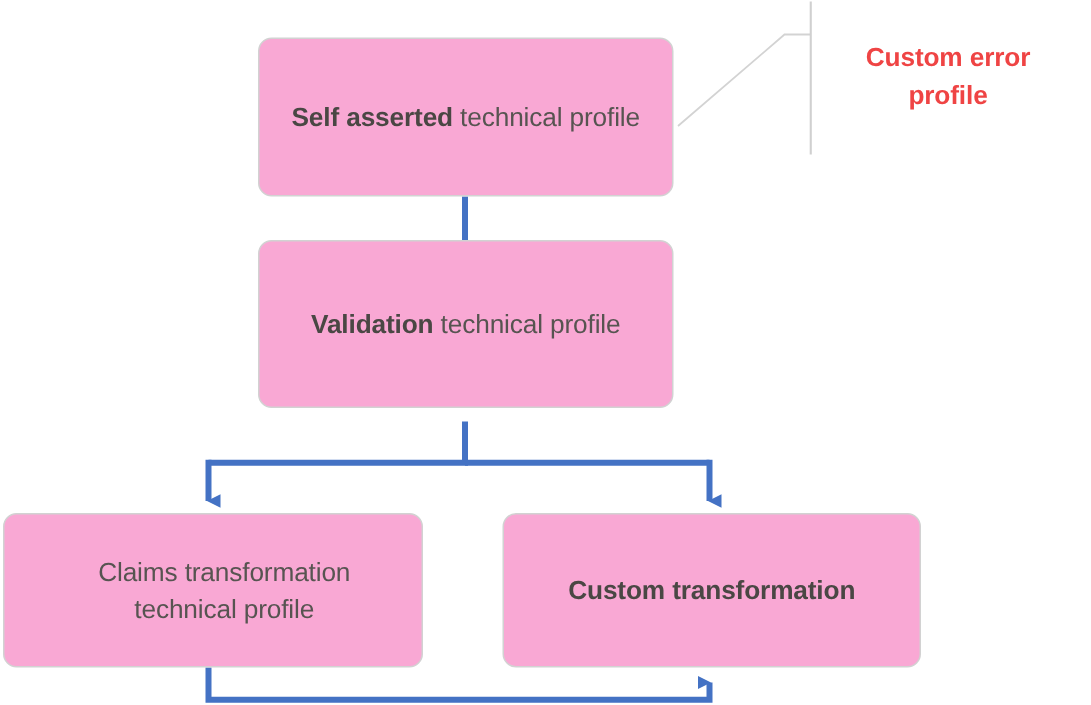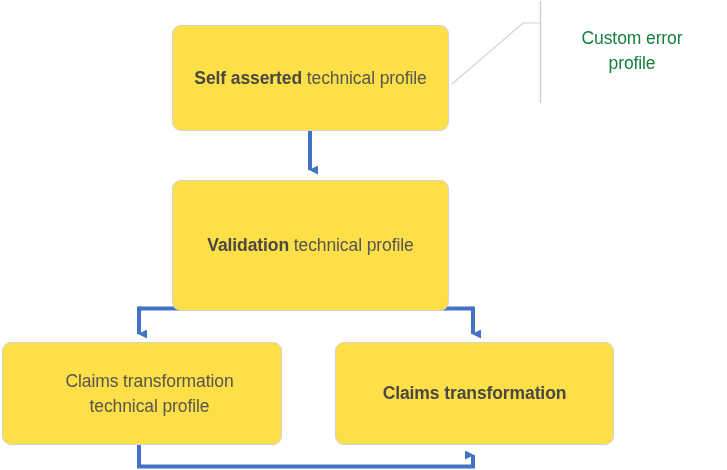--- a/index.html
+++ b/index.html
@@ -19,21 +19,21 @@
     position: absolute;
     left: 0;
     top: 0;
     width: 727px;
     height: 470px;
     pointer-events: none;
   }
   .node {
     position: absolute;
     box-sizing: border-box;
-    background: #fde047;
+    background: #f9a8d4;
     border: 1px solid #d2d2d2;
     border-radius: 9px;
     display: flex;
     align-items: center;
     justify-content: center;
     text-align: center;
     padding: 4px 14px;
   }
   .node-label {
     font-size: 17.5px;
@@ -42,23 +42,24 @@
     letter-spacing: -0.1px;
   }
   .node-label .b {
     font-weight: bold;
     color: #4a4744;
   }
   .callout-text {
     position: absolute;
     font-size: 17.5px;
     line-height: 1.45;
-    color: #15803d;
+    color: #ef4444;
     text-align: center;
     letter-spacing: -0.1px;
+    font-weight: bold;
   }
 </style>
 </head>
 <body>
 
 <div id="canvas">
 
   <svg id="connectors" viewBox="0 0 727 470" width="727" height="470" xmlns="http://www.w3.org/2000/svg">
     <defs>
       <marker id="arrowhead-down" markerWidth="9" markerHeight="9" refX="4.5" refY="8" orient="auto" markerUnits="userSpaceOnUse">
@@ -85,35 +86,35 @@
 
     <path d="M139,445 L139,466.5 L473,466.5 L473,455" fill="none" stroke="#4472c4" stroke-width="4" marker-end="url(#arrowhead-up)"></path>
   </svg>
 
   <div class="node" style="left:172px; top:25px; width:277px; height:106px;">
     <div class="node-label">
       <span class="b">Self asserted</span><span> technical profile</span>
     </div>
   </div>
 
-  <div class="node" style="left:172px; top:180px; width:277px; height:131px;">
+  <div class="node" style="left:172px; top:160px; width:277px; height:112px;">
     <div class="node-label">
       <span class="b">Validation</span><span> technical profile</span>
     </div>
   </div>
 
   <div class="node" style="left:2px; top:342px; width:280px; height:103px;padding-left:29px;">
     <div class="node-label">
       <span>Claims transformation technical profile</span>
     </div>
   </div>
 
   <div class="node" style="left:335px; top:342px; width:279px; height:103px;">
     <div class="node-label">
-      <span class="b">Claims transformation</span>
+      <span class="b">Custom transformation</span>
     </div>
   </div>
 
   <div class="callout-text" style="left:556px; top:26px; width:152px;">
     <div>Custom error</div>
     <div>profile</div>
   </div>
 
 </div>
 

